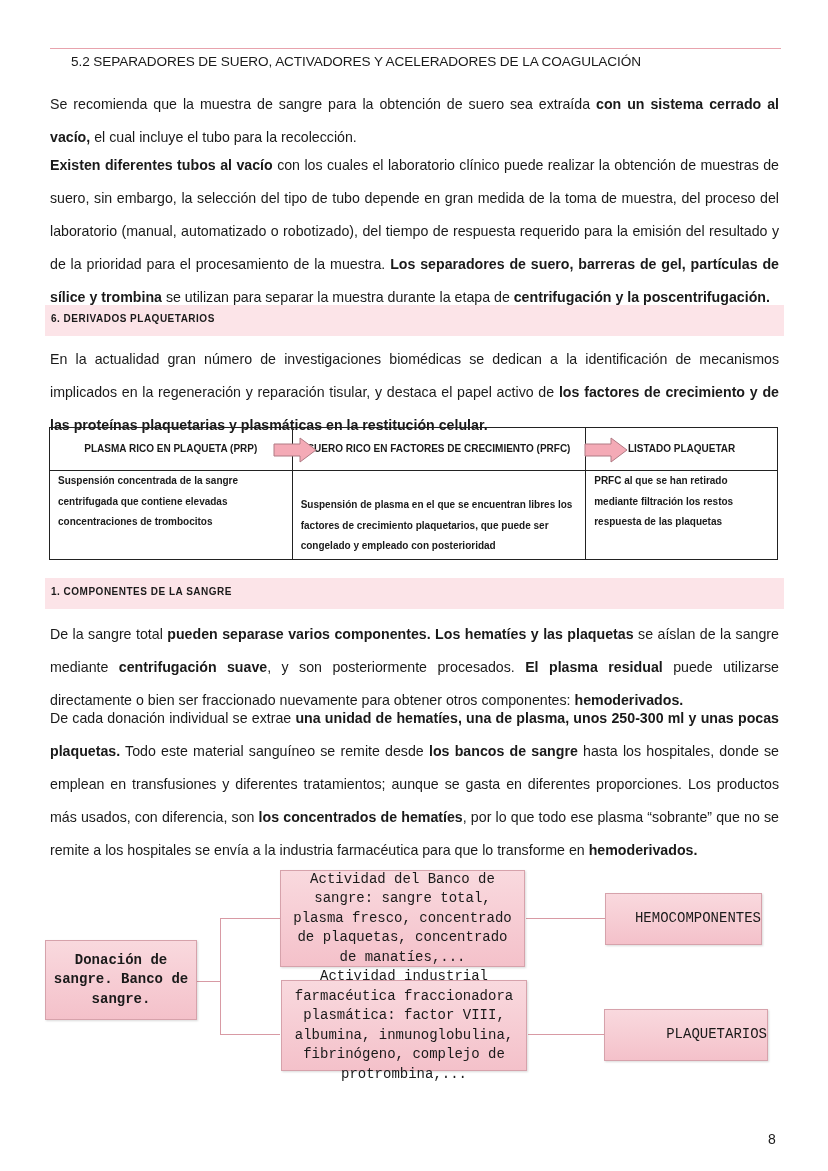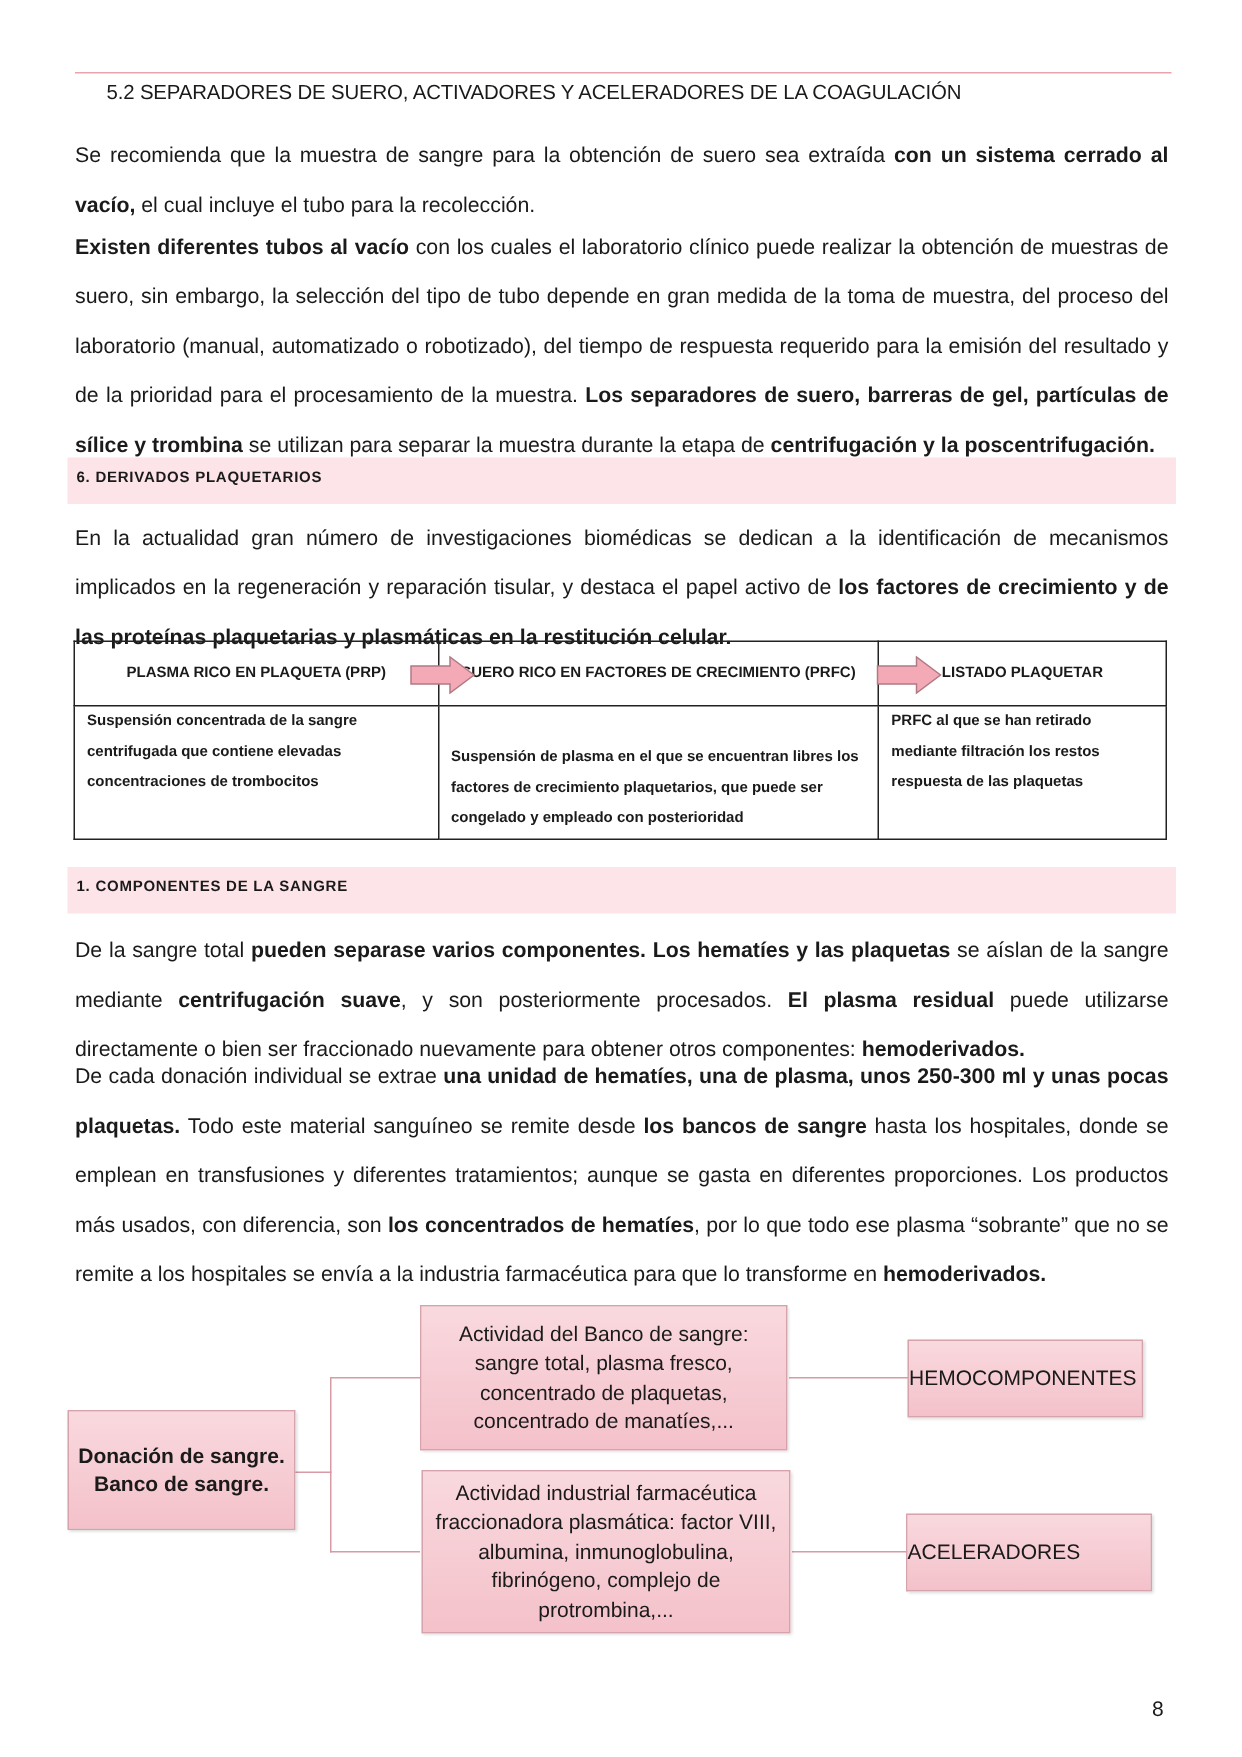--- a/index.html
+++ b/index.html
@@ -10,21 +10,21 @@
     .topline { position: absolute; left: 50px; top: 48px; width: 731px; height: 1px; background: #e8a3ad; }
     .h52 { position: absolute; left: 50px; top: 54px; font-size: 13.6px; font-weight: normal; letter-spacing: -0.1px; margin-left: 21px; }
     .para { position: absolute; left: 50px; width: 729px; font-size: 14.2px; line-height: 33px; text-align: justify; }
     .para b { font-weight: bold; }
     .band { position: absolute; left: 45px; width: 739px; height: 31px; background: #fce4e8; }
     .band span { position: absolute; left: 6px; top: 8px; font-size: 10px; font-weight: bold; letter-spacing: 0.5px; }
     table.plt { position: absolute; left: 49px; top: 427px; width: 729px; border-collapse: collapse; font-size: 10px; font-weight: bold; }
     table.plt td { border: 1px solid #222; padding: 2px 8px; vertical-align: top; line-height: 20.5px; }
     table.plt td.hd { text-align: center; vertical-align: middle; height: 38px; line-height: 18.5px; }
     .arrow { position: absolute; width: 44px; height: 26px; }
-    .fbox { position: absolute; background: linear-gradient(#f9d9de, #f4c1ca); border: 1px solid #d6a2ab; box-shadow: 1px 1px 2px rgba(0,0,0,0.15); display: flex; align-items: center; justify-content: flex-start; text-align: center; font-size: 14px; line-height: 19.5px; }
+    .fbox { position: absolute; background: linear-gradient(#f9d9de, #f4c1ca); border: 1px solid #d6a2ab; box-shadow: 1px 1px 2px rgba(0,0,0,0.15); display: flex; align-items: center; justify-content: flex-end; text-align: center; font-size: 14px; line-height: 19.5px; font-family: Liberation Mono, monospace; }
     .ln { position: absolute; background: #d89aa4; }
     .pagenum { position: absolute; left: 768px; top: 1131px; font-size: 14px; }
   </style>
 </head>
 <body>
 
 <div class="topline"></div>
 <div class="h52">5.2 SEPARADORES DE SUERO, ACTIVADORES Y ACELERADORES DE LA COAGULACIÓN</div>
 
 <div class="para" style="top:88px;"><span>Se recomienda que la muestra de sangre para la obtención de suero sea extraída </span><b>con un sistema cerrado al vacío,</b><span> el cual incluye el tubo para la recolección.</span></div>
@@ -74,23 +74,23 @@
 <div class="ln" style="left:220px; top:1034px; width:60px; height:1px;"></div>
 <div class="ln" style="left:526px; top:918px; width:80px; height:1px;"></div>
 <div class="ln" style="left:528px; top:1034px; width:77px; height:1px;"></div>
 
 <div class="fbox" style="left:45px; top:940px; width:150px; height:78px; font-weight:bold;">
   <span>Donación de sangre. Banco de sangre.</span>
 </div>
 <div class="fbox" style="left:280px; top:870px; width:245px; height:97px; padding:0 10px; box-sizing:border-box;">
   <span>Actividad del Banco de sangre: sangre total, plasma fresco, concentrado de plaquetas, concentrado de manatíes,...</span>
 </div>
-<div class="fbox" style="left:281px; top:980px; width:246px; height:109px; padding:0 8px; box-sizing:border-box;">
+<div class="fbox" style="left:281px; top:980px; width:246px; height:91px; padding:0 8px; box-sizing:border-box;">
   <span>Actividad industrial farmacéutica fraccionadora plasmática: factor VIII, albumina, inmunoglobulina, fibrinógeno, complejo de protrombina,...</span>
 </div>
 <div class="fbox" style="left:605px; top:893px; width:155px; height:50px;">
   <span>HEMOCOMPONENTES</span>
 </div>
 <div class="fbox" style="left:604px; top:1009px; width:162px; height:50px;">
-  <span>ACELERADORES</span>
+  <span>PLAQUETARIOS</span>
 </div>
 
 <div class="pagenum">8</div>
 
 </body></html>

